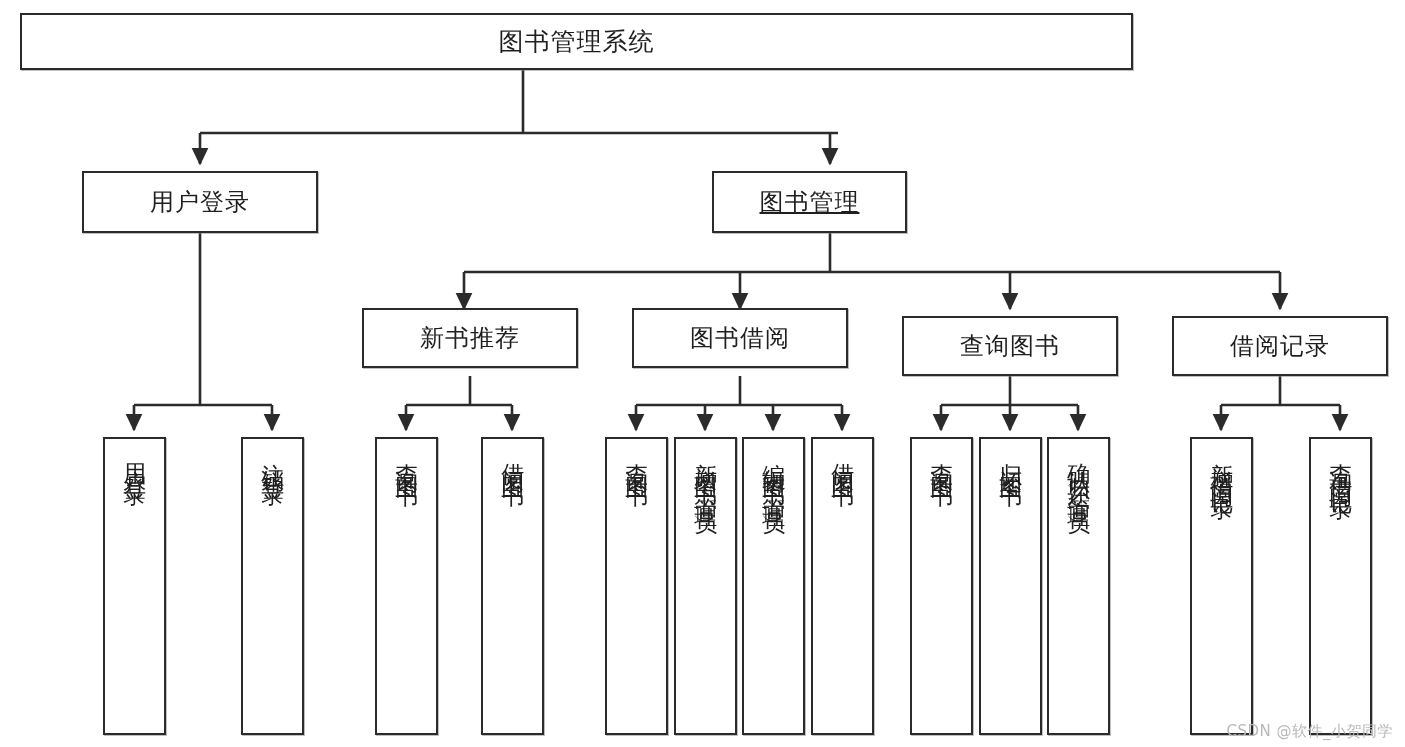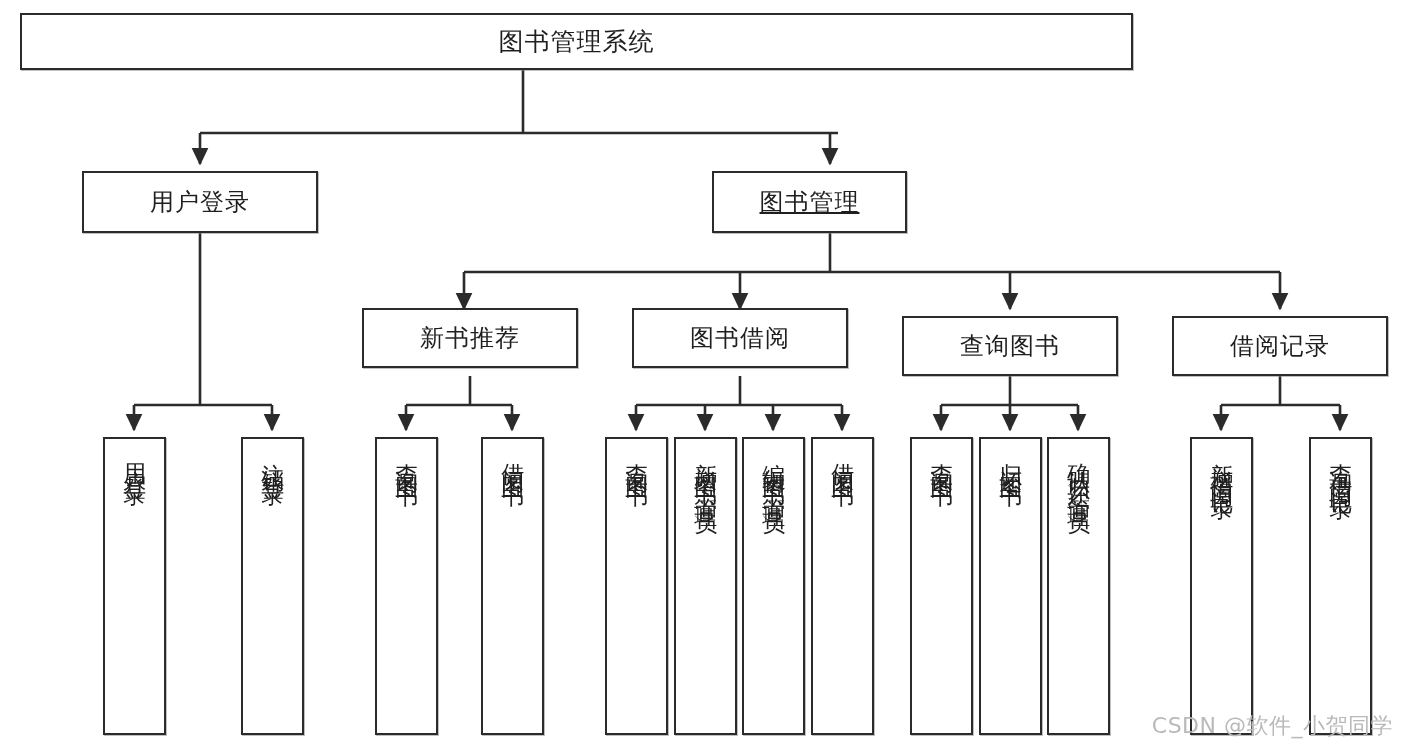--- a/index.html
+++ b/index.html
@@ -60,21 +60,21 @@
     text-orientation: upright;
     font-size: 23px;
     line-height: 1.02;
     letter-spacing: 7px;
     white-space: nowrap;
   }
   #watermark {
     position: absolute;
     right: 12px;
     bottom: 6px;
-    font-size: 22px;
+    font-size: 15px;
     color: #b9b9b9;
     letter-spacing: 0.5px;
     white-space: nowrap;
     font-family: "DejaVu Sans", "Liberation Sans", sans-serif;
   }
 </style>
 </head>
 <body>
 
 <div id="canvas">

